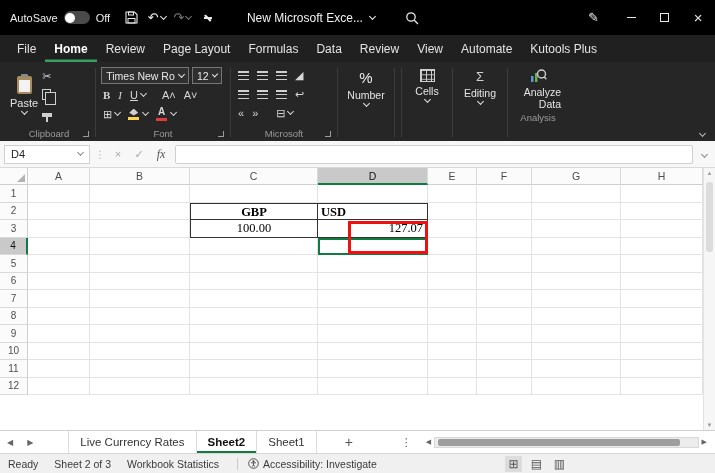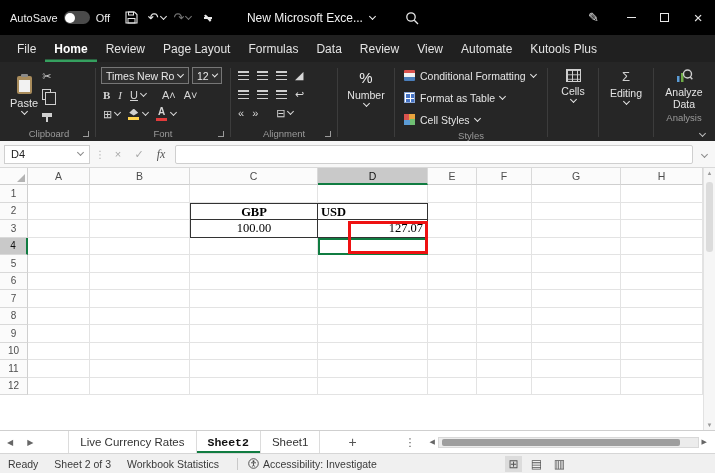--- a/index.html
+++ b/index.html
@@ -57,21 +57,21 @@
   .ic-paste { width:15px; height:18px; background:#a98c5c; border-radius:2px; position:relative; }
   .ic-paste::before { content:""; position:absolute; left:2px; top:4px; right:2px; bottom:2px; background:#f2f2f2; }
   .ic-paste::after { content:""; position:absolute; left:4px; top:-2px; width:7px; height:3px; background:#8a8a8a; border-radius:1px; }
   .ic-copy { width:9px; height:11px; border:1px solid #cfcfcf; position:relative; }
   .ic-copy::after { content:""; position:absolute; left:2px; top:2px; width:9px; height:11px; border:1px solid #cfcfcf; background:#262626; }
   .ic-painter { width:10px; height:4px; background:#cfcfcf; position:relative; margin-top:2px; }
   .ic-painter::after { content:""; position:absolute; left:4px; top:4px; width:2px; height:5px; background:#cfcfcf; }
   .fcol { flex-direction:column; gap:3px; padding-top:3px; }
   .selrow { display:flex; gap:3px; padding:0 2px; }
   .selbox { border:1px solid #767676; background:#2f2f2f; color:#e8e8e8; font-size:10.5px;
-    height:17px; display:flex; align-items:center; justify-content:flex-start; padding:0 4px; gap:4px; }
+    height:17px; display:flex; align-items:center; justify-content:center; padding:0 4px; gap:4px; }
   .icons-row { display:flex; align-items:center; gap:8px; color:#d6d6d6; font-size:11px; padding:0 4px; height:16px; }
   .bld { font-weight:bold; font-family:"Liberation Serif", serif; }
   .itl { font-style:italic; font-family:"Liberation Serif", serif; }
   .und { text-decoration:underline; }
   .stackic { display:inline-flex; flex-direction:column; align-items:center; line-height:1; }
   .bar-y { width:11px; height:3px; background:#ffd34d; margin-top:1px; }
   .bar-r { width:11px; height:3px; background:#e23b3b; margin-top:1px; }
   .lns { width:11px; height:9px;
     background:repeating-linear-gradient(180deg,#cfcfcf 0 1.5px,transparent 1.5px 3.8px); }
   .pct { font-size:15px; color:#ececec; }
@@ -79,21 +79,21 @@
   .ic-cf { width:11px; height:11px; border-radius:1px;
     background:linear-gradient(180deg,#d9534f 0 3px,#f2f2f2 3px 7px,#4a7ebb 7px 11px); flex:none; }
   .ic-ft { width:11px; height:11px; background-color:#4472c4; border:1px solid #8aa6d6;
     background-image:linear-gradient(#fff 1px,transparent 1px),linear-gradient(90deg,#fff 1px,transparent 1px);
     background-size:5px 5px; flex:none; }
   .ic-cs { width:11px; height:11px; flex:none;
     background:conic-gradient(#e8a33d 0 25%,#6fbf73 0 50%,#5b9bd5 0 75%,#d9534f 0); }
   .ic-cells { width:15px; height:13px; border:1px solid #cfcfcf;
     background-image:linear-gradient(#cfcfcf 1px,transparent 1px),linear-gradient(90deg,#cfcfcf 1px,transparent 1px);
     background-size:5px 4.4px; }
-  .adlabel { width:46px; text-align:center; line-height:1.15; }
+  .adlabel { width:46px; text-align:right; line-height:1.15; }
   .collapse-chv { position:absolute; right:10px; bottom:5px; color:#bdbdbd; }
 
   
   .formulabar { height:27px; background:#f7f7f7; border-bottom:1px solid #d9d9d9;
     display:flex; align-items:center; padding:0 4px; gap:5px; flex:none; }
   .namebox { width:86px; height:19px; background:#fff; border:1px solid #cfcfcf;
     display:flex; align-items:center; justify-content:space-between; padding:0 6px;
     font-size:11px; color:#222; }
   .fb-dots { color:#b0b0b0; font-size:10px; }
   .fb-ic { color:#a8a8a8; font-size:11px; width:16px; text-align:center; }
@@ -129,21 +129,21 @@
   .vs-b { position:absolute; bottom:0; left:0; right:0; text-align:center; font-size:6px; color:#9a9a9a; line-height:10px; }
   .vs-thumb { position:absolute; top:14px; left:2px; right:2px; height:70px; background:#dcdcdc; border-radius:3px; }
 
   
   .sheetbar { height:23px; background:#fff; border-top:1px solid #cfcfcf;
     display:flex; align-items:stretch; flex:none; font-size:11.5px; color:#333; }
   .sb-arrow { display:flex; align-items:center; padding:0 7px; color:#666; font-size:8px; }
   #sheet-tabs { display:flex; margin-left:28px; }
   .stab { display:flex; align-items:center; padding:0 11px; border-right:1px solid #dcdcdc; white-space:nowrap; }
   .stab:first-child { border-left:1px solid #dcdcdc; }
-  .stab.active { font-weight:bold; color:#111; box-shadow:inset 0 -2px 0 #107C41;font-family:Liberation Mono, monospace; }
+  .stab.active { font-weight:bold; color:#111; box-shadow:inset 0 -2px 0 #107C41; }
   .sb-add { display:flex; align-items:center; padding:0 10px; margin-left:18px; color:#555; font-size:14px; }
   .sb-menu { display:flex; align-items:center; padding:0 8px; margin-left:30px; color:#555; font-size:11px; }
   .hscroll { flex:1; display:flex; align-items:center; margin:4px 8px 4px 6px; gap:3px; }
   .hs-ar { font-size:7px; color:#666; }
   .hs-track { flex:1; height:11px; background:#ececec; border:1px solid #d8d8d8; position:relative; }
   .hs-thumb { position:absolute; left:3px; top:1px; bottom:1px; width:92%; background:#9e9e9e; border-radius:2px; }
 
   
   .statusbar { height:20px; background:#f0f0f0; border-top:1px solid #d6d6d6;
     display:flex; align-items:center; padding-left:8px; font-size:10.5px;
@@ -314,57 +314,35 @@
           <span>↩</span>
         </div>
         <div class="icons-row">
           <span>«</span>
           <span>»</span>
           <span style="margin-left:10px">⊟</span>
             <i class="chv" style="margin-left:-5px"></i>
         </div>
       </div>
       <div class="glabel">
-          <span>Alignment</span>
+          <span>Microsoft</span>
         </div>
       <i class="launcher"></i>
     </div>
     <i class="gsep"></i>
 
     <div class="rgroup" style="width:50px">
       <div class="bigcol">
         <span class="pct">%</span>
         <span>Number</span>
         <i class="chv"></i>
       </div>
     </div>
     <i class="gsep"></i>
 
-    <div class="rgroup" style="width:146px">
-      <div class="rbody fcol" style="padding-top:2px">
-        <div class="stylerow">
-          <span class="ic-cf"></span>
-          <span>Conditional Formatting</span>
-            <i class="chv"></i>
-        </div>
-        <div class="stylerow">
-          <span class="ic-ft"></span>
-          <span>Format as Table</span>
-            <i class="chv"></i>
-        </div>
-        <div class="stylerow">
-          <span class="ic-cs"></span>
-          <span>Cell Styles</span>
-            <i class="chv"></i>
-        </div>
-      </div>
-      <div class="glabel">
-          <span>Styles</span>
-        </div>
-    </div>
     <i class="gsep"></i>
 
     <div class="rgroup" style="width:44px">
       <div class="bigcol">
         <span class="ic-cells"></span>
         <span>Cells</span>
         <i class="chv"></i>
       </div>
     </div>
     <i class="gsep"></i>

